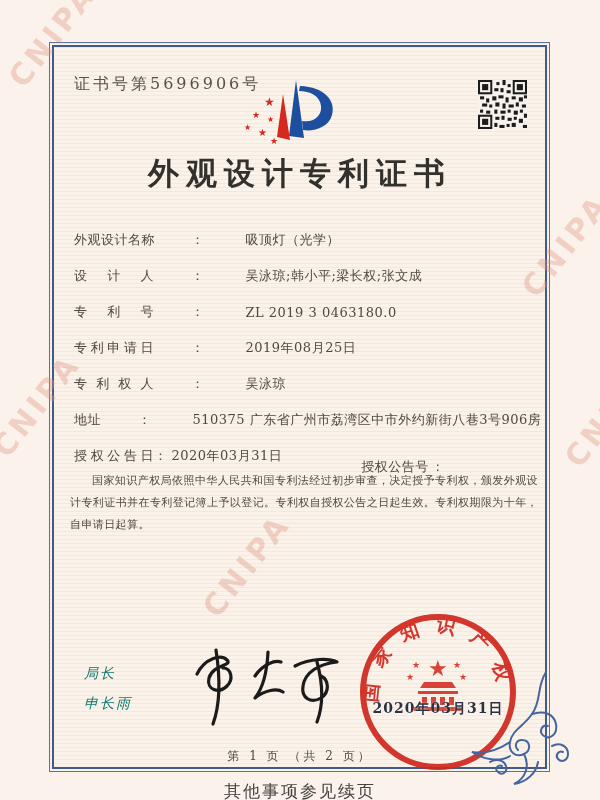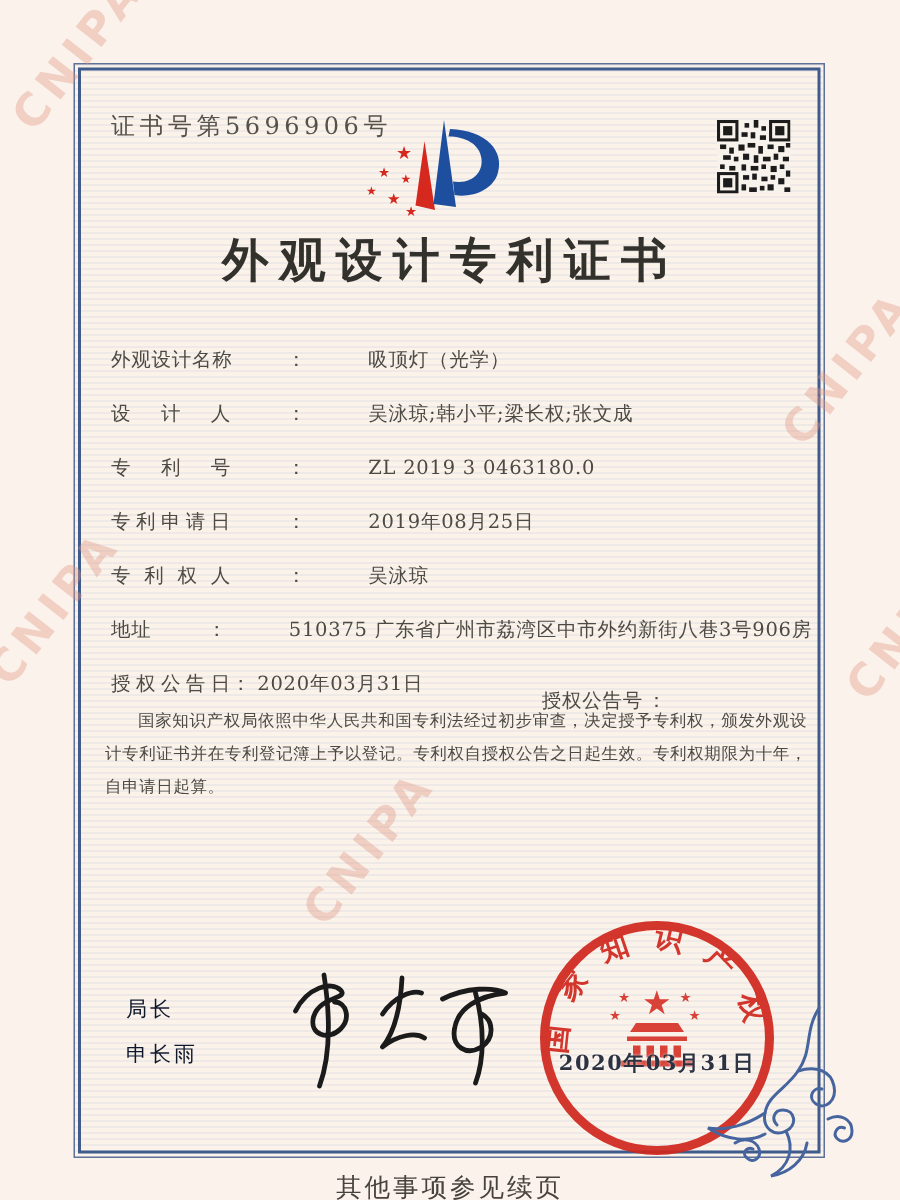--- a/index.html
+++ b/index.html
@@ -58,21 +58,21 @@
 
   .paras{
     position:absolute;left:70px;top:470px;width:468px;
     font-size:11px;line-height:22px;color:#4c4a42;
     text-align:justify;letter-spacing:0.4px;
   }
   .paras p{margin:0;text-indent:2em;}
 
   .signer{
     position:absolute;left:84px;top:658px;
-    font-size:14px;line-height:30px;color:#0f172a;letter-spacing:2px;
+    font-size:14px;line-height:30px;color:#0f766e;letter-spacing:2px;font-style:italic;
   }
   .signature{position:absolute;left:183px;top:636px;width:165px;height:98px;z-index:4;}
 
   .seal{position:absolute;left:356px;top:610px;width:164px;height:164px;z-index:5;opacity:0.93;}
   .seal-date{
     position:absolute;left:360px;top:700px;width:156px;z-index:6;
     text-align:center;font-size:14px;font-weight:bold;
     color:#2d3240;letter-spacing:1px;
     text-shadow:0 0 2px rgba(255,255,255,0.8);
   }
@@ -268,16 +268,17 @@
       <g fill="none" stroke="#46659f" stroke-width="2" stroke-linecap="round">
         <path d="M80,6 C 70,22 76,34 66,48 C 58,60 46,64 44,76 C 42,86 50,92 58,88 C 66,84 64,74 56,74 C 50,74 48,80 52,84"></path>
         <path d="M66,48 C 78,44 88,48 90,58 C 92,68 84,74 78,70 C 72,66 76,58 82,60"></path>
         <path d="M44,76 C 32,84 18,88 6,86 C 18,94 34,96 44,90"></path>
         <path d="M58,88 C 64,100 60,112 48,118 C 60,116 70,108 72,96"></path>
         <path d="M24,96 C 30,92 38,94 40,100 C 42,106 36,110 32,106 C 28,103 32,98 36,100"></path>
         <path d="M86,80 C 94,76 102,80 102,88 C 102,94 96,97 92,93 C 89,90 92,84 97,86"></path>
       </g>
     </svg>
 
+    <div class="footer-page">第 1 页 （共 2 页）</div>
     <div class="footer-note">其他事项参见续页</div>
 
   </div>
 </div>
 
 </body></html>

